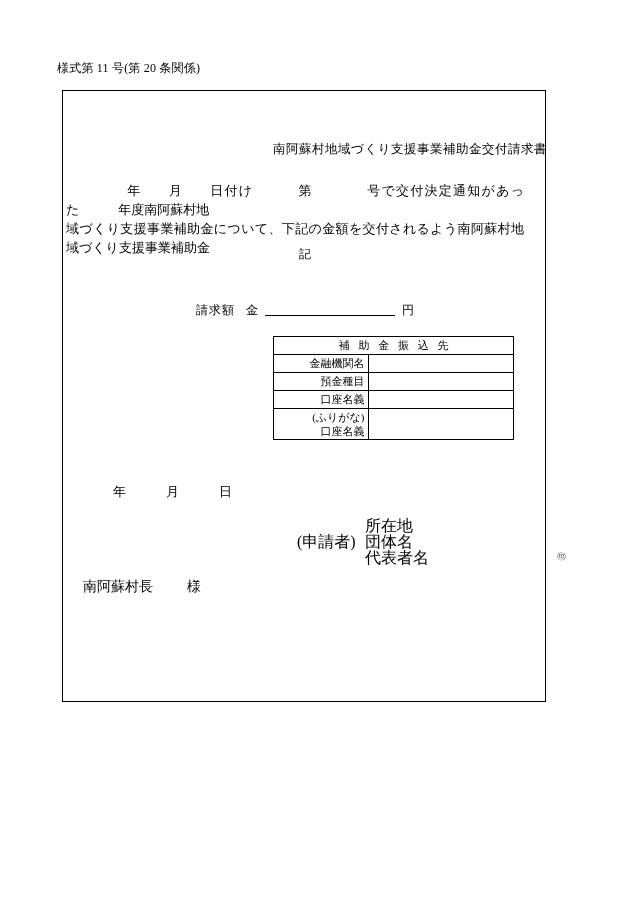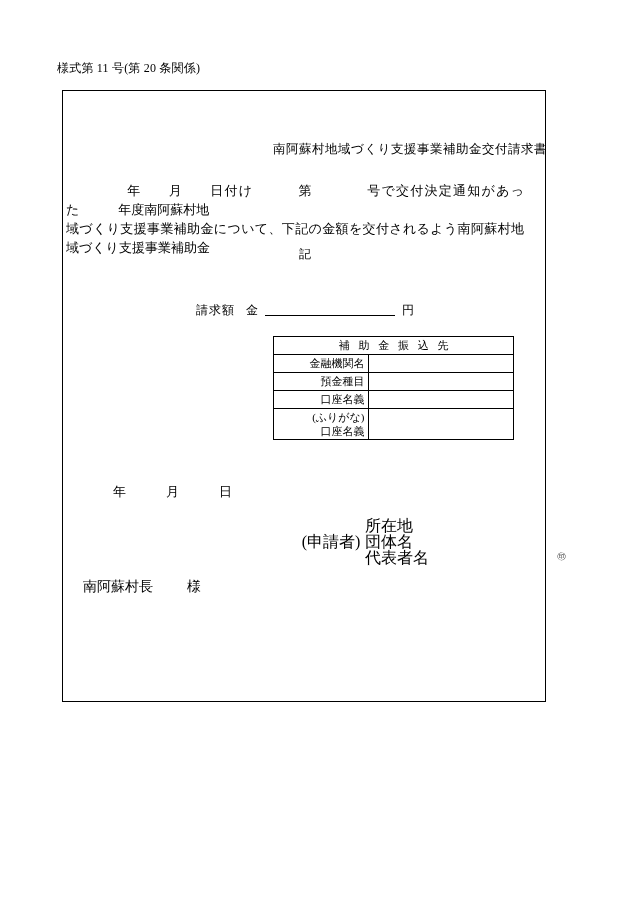--- a/index.html
+++ b/index.html
@@ -141,21 +141,20 @@
     position: absolute;
     left: 234px;
     top: 427px;
     font-size: 16px;
     line-height: 16px;
     white-space: nowrap;
   }
   .applicant .tag {
     display: inline-block;
     width: 68px;
-    text-align: center;
   }
   .seal {
     position: absolute;
     left: 494px;
     top: 459px;
     font-size: 9px;
   }
   .addressee {
     position: absolute;
     left: 20px;

